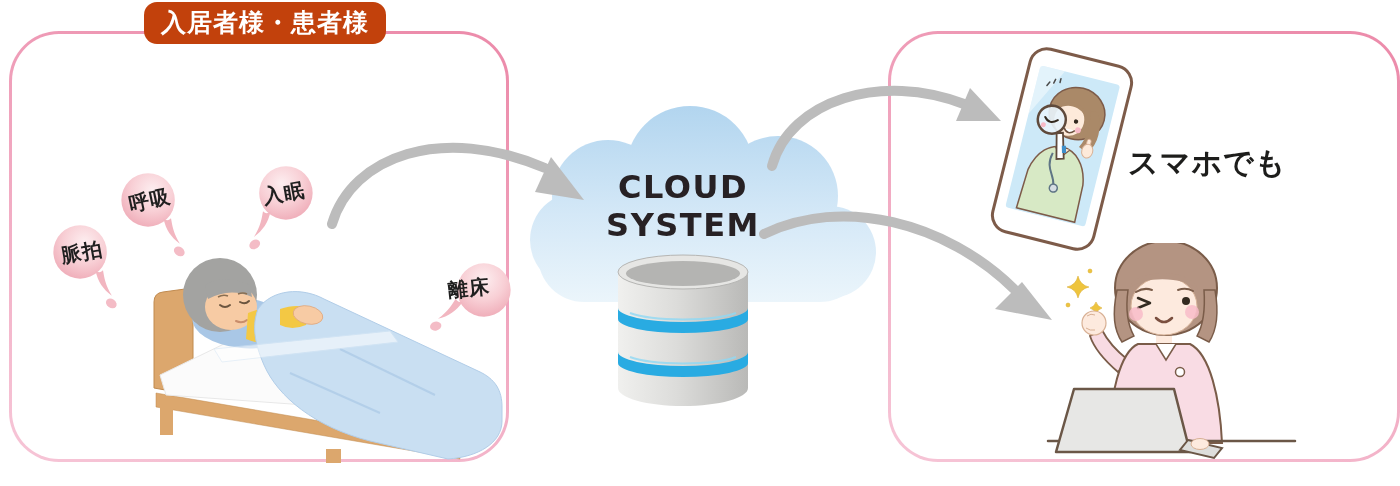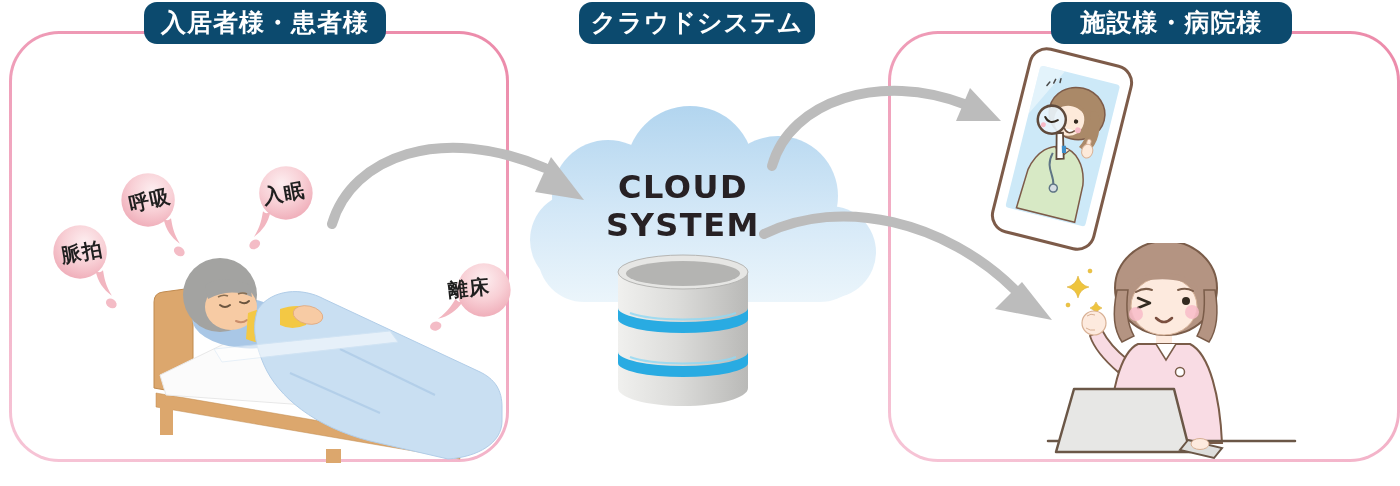--- a/index.html
+++ b/index.html
@@ -6,21 +6,21 @@
   .canvas{position:relative;width:1400px;height:486px;background:#fff;overflow:hidden;
           font-family:"DejaVu Sans","Liberation Sans",sans-serif;}
   
   .panel{position:absolute;border-radius:50px;padding:3px;z-index:1;
          background:linear-gradient(200deg,#ec8cab 5%,#f6c3d5 95%);}
   .panel-inner{width:100%;height:100%;background:#fff;border-radius:47px;}
   .panel-left{left:9px;top:31px;width:494px;height:425px;}
   .panel-right{left:888px;top:31px;width:506px;height:425px;}
   
   .badge{position:absolute;top:2px;height:42px;line-height:42px;z-index:4;
-         background:#0c4a6e;color:#fff;text-align:center;border-radius:13px;
+         background:#c2410c;color:#fff;text-align:center;border-radius:13px;
          font-size:25px;font-weight:bold;letter-spacing:1px;}
   .badge-left{left:144px;width:242px;}
   .badge-mid{left:579px;width:236px;}
   .badge-right{left:1051px;width:241px;}
   
   .bubble{position:absolute;width:70px;height:96px;z-index:2;}
   .bubble svg{position:absolute;left:0;top:0;width:70px;height:96px;overflow:visible;}
   .blabel{position:absolute;left:-2px;width:74px;top:16px;text-align:center;display:block;
           font-size:20px;font-weight:bold;color:#1f1f1f;letter-spacing:1px;}
   .b0{left:194px;top:68px;} .b1{left:115px;top:171px;} .b2{left:249px;top:164px;}
@@ -62,22 +62,20 @@
   <div class="panel panel-left">
     <div class="panel-inner"></div>
   </div>
   
   <div class="panel panel-right">
     <div class="panel-inner"></div>
   </div>
 
   
   <div class="badge badge-left">入居者様・患者様</div>
-  <div class="badge badge-mid">クラウドシステム</div>
-  <div class="badge badge-right">施設様・病院様</div>
 
   
   <div class="bubble b1">
     <svg viewBox="0 0 110 150" style="transform:scaleX(-1)">
       <circle cx="58" cy="45" r="42" fill="url(#bubbleGrad)"></circle>
       <path d="M34,74 C30,92 22,104 8,114 C18,98 20,86 22,74 Q28,80 34,74 Z" fill="#f2b6c0"></path>
       <ellipse cx="9" cy="126" rx="9" ry="7" fill="#f4bcc6" transform="rotate(-35 9 126)"></ellipse>
     </svg>
     <span class="blabel" style="transform:rotate(-12deg)">呼吸</span>
   </div>
@@ -236,14 +234,15 @@
       <path d="M772,166 C790,100 882,72 964,104" stroke="#bcbcbc" stroke-width="10" fill="none" stroke-linecap="round"></path>
       <polygon points="1001,121 970,88 956,121" fill="#bcbcbc"></polygon>
     </g>
     <g>
       <path d="M764,234 C842,196 946,222 1014,289" stroke="#bcbcbc" stroke-width="10" fill="none" stroke-linecap="round"></path>
       <polygon points="1052,320 1022,282 995,309" fill="#bcbcbc"></polygon>
     </g>
   </svg>
 
   
+  <div class="caption cap-phone">スマホでも</div>
 
 </div>
 
 </body></html>

